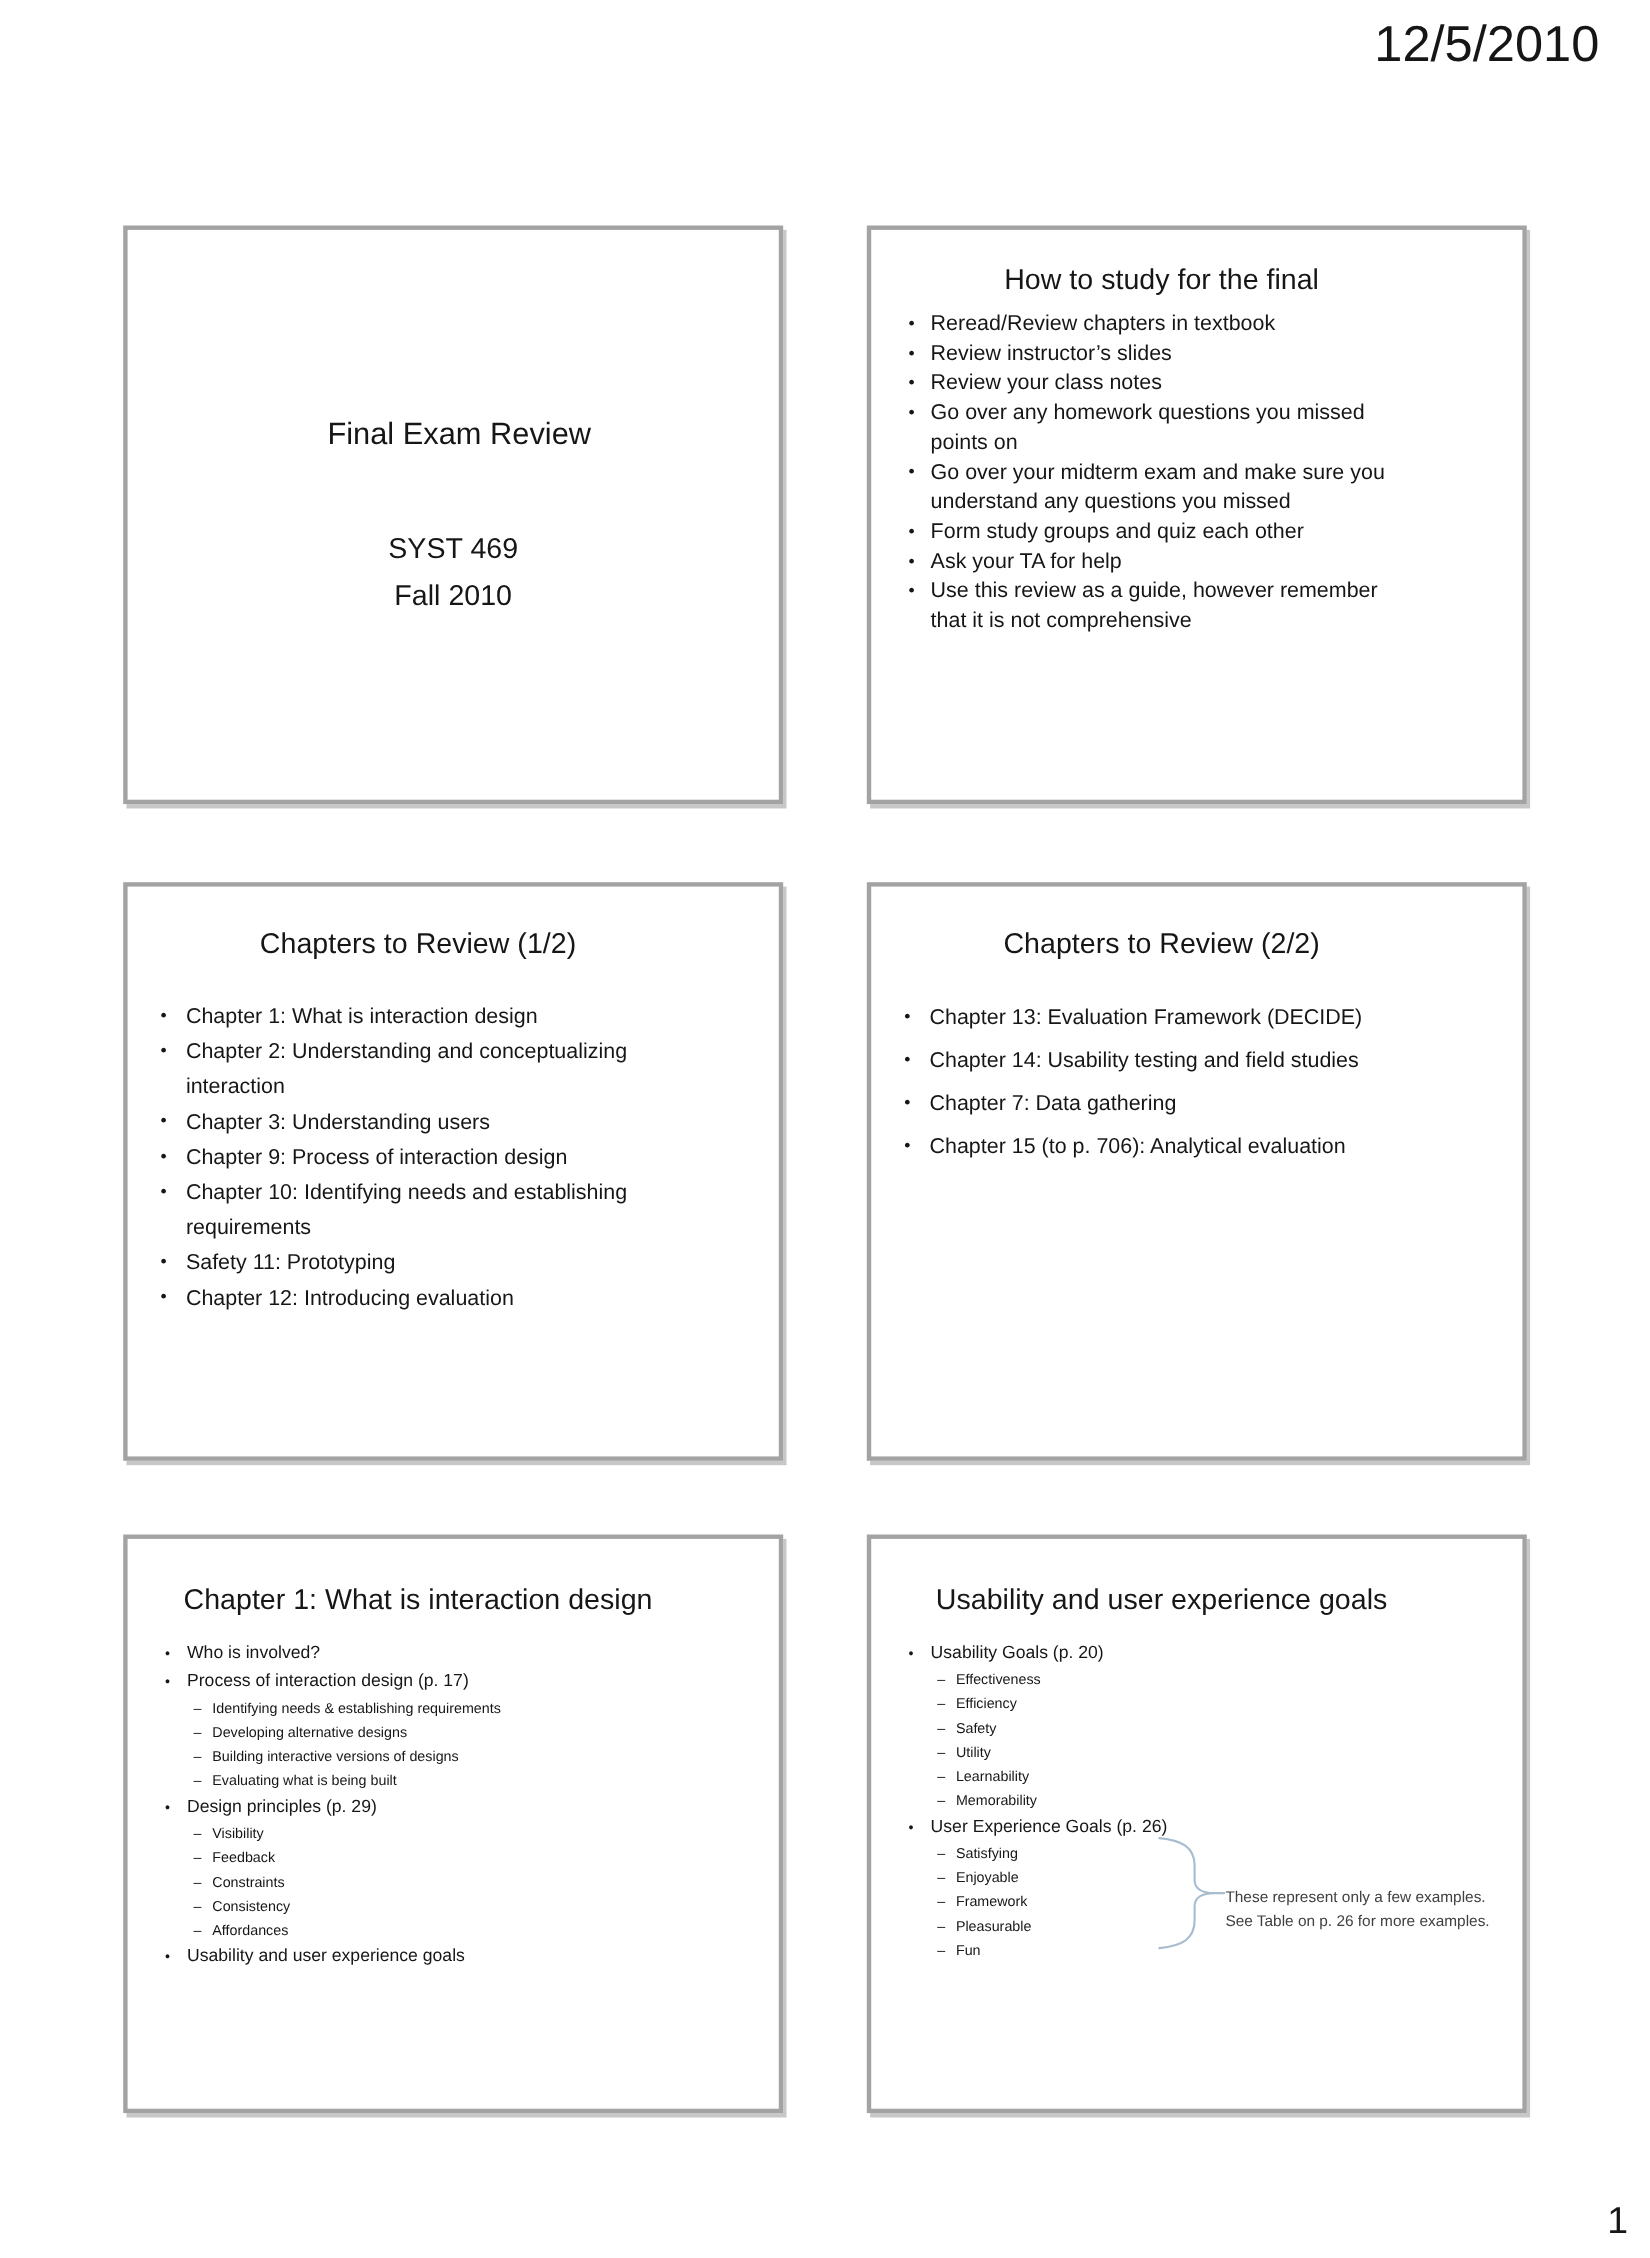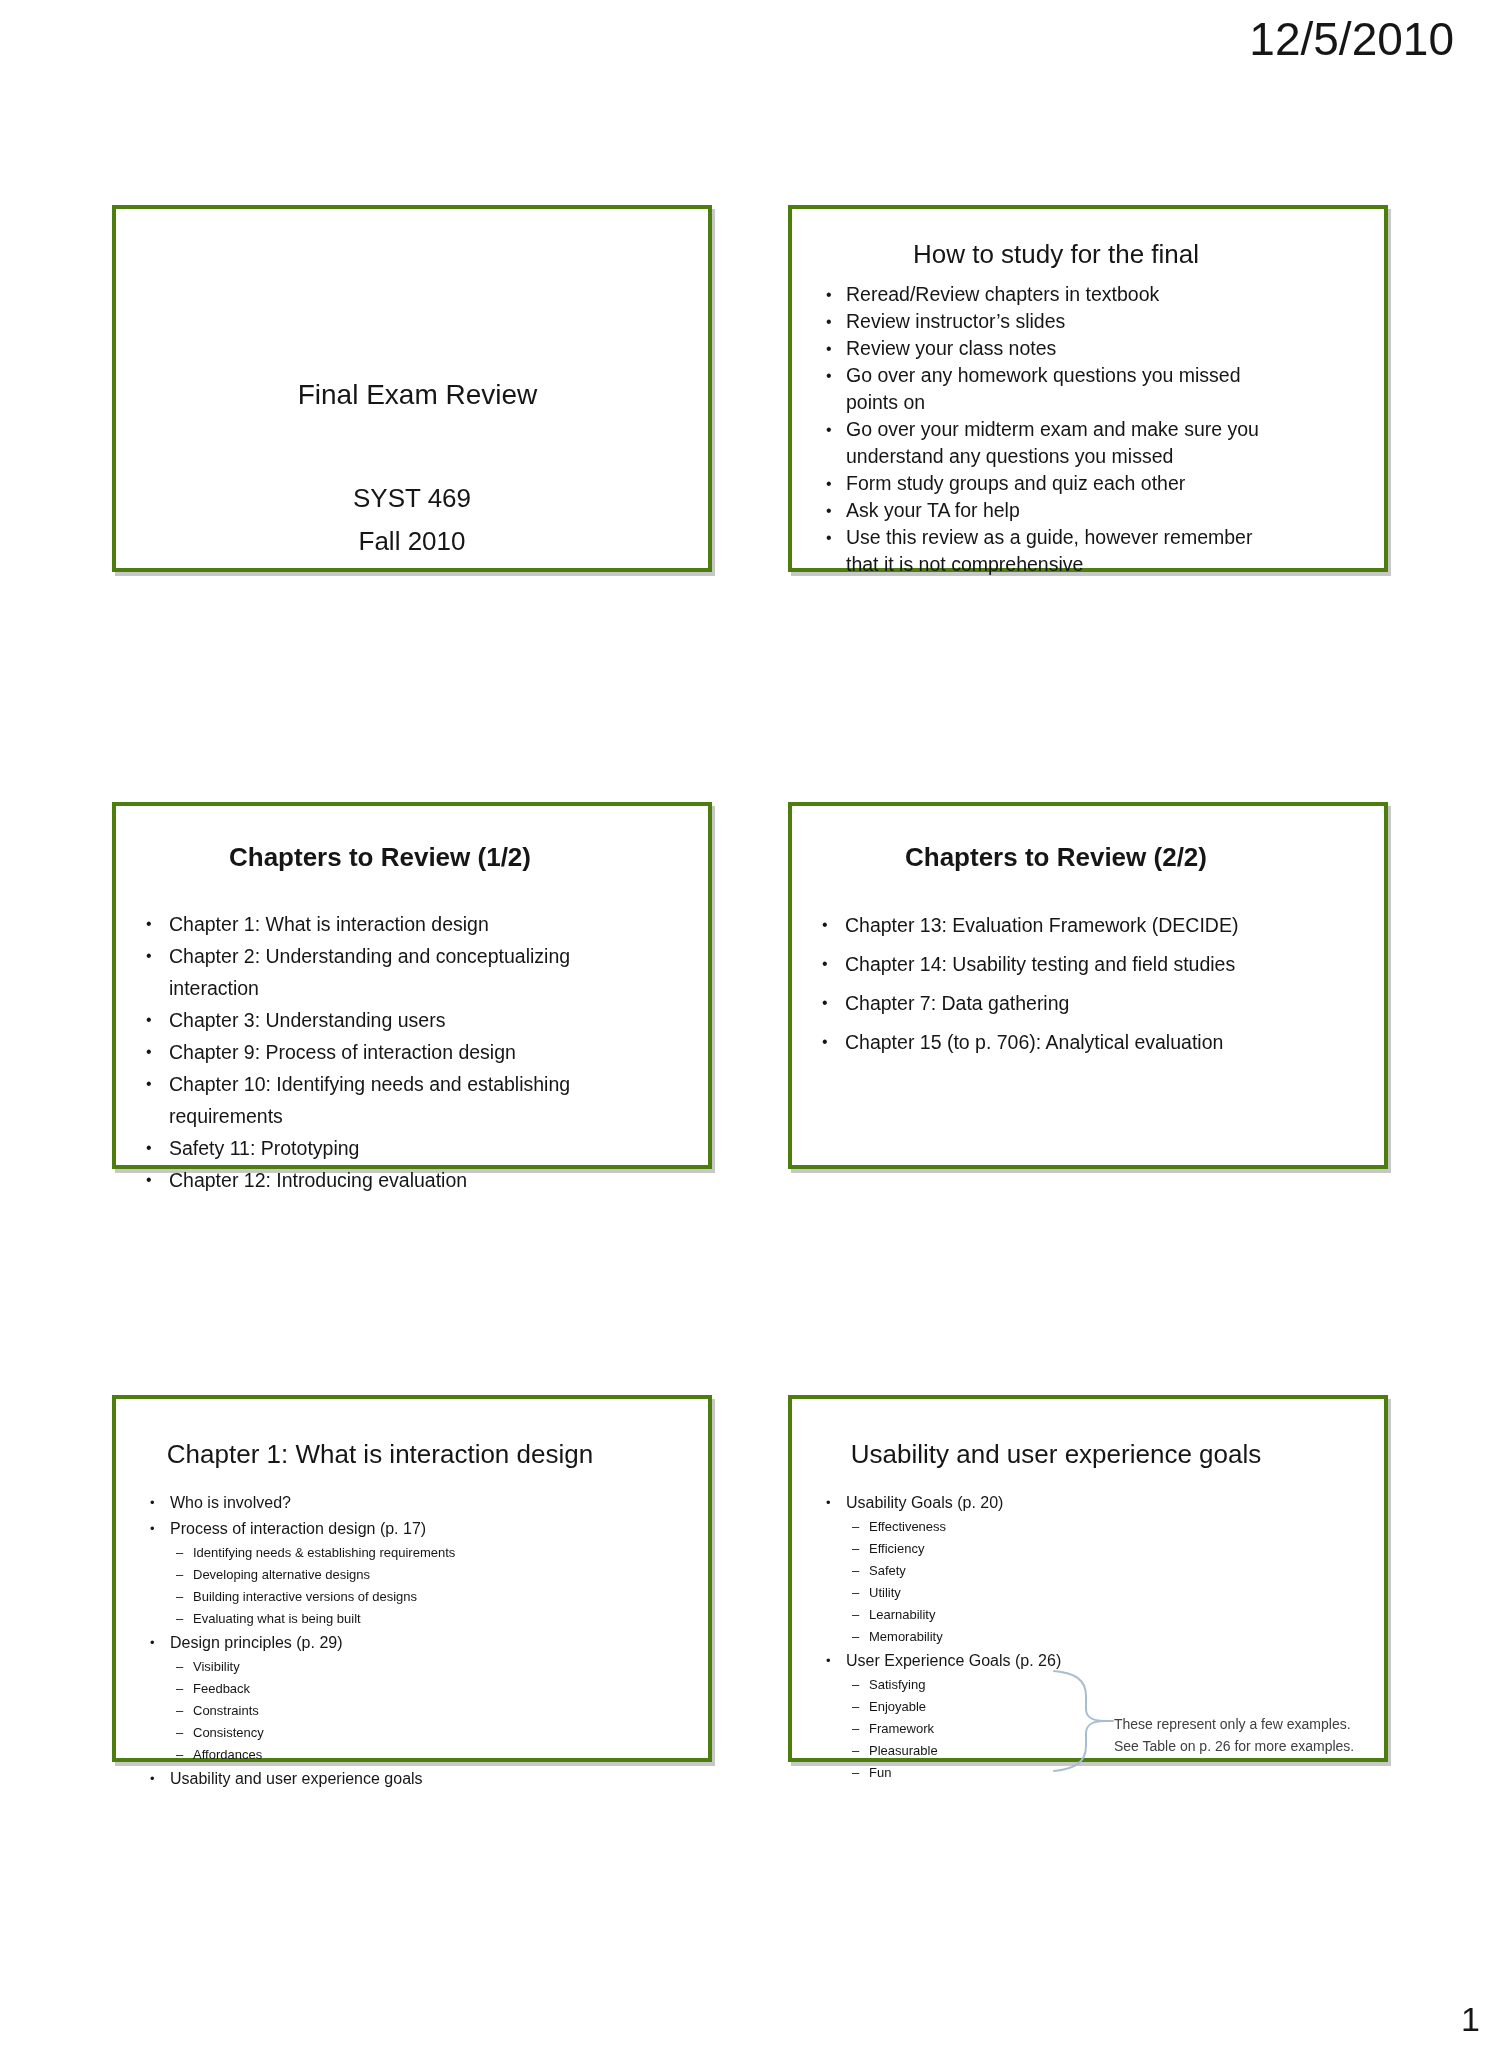--- a/index.html
+++ b/index.html
@@ -5,36 +5,36 @@
   html,body{margin:0;padding:0;}
   body{
     width:1500px;height:2053px;position:relative;background:#ffffff;
     font-family:"Liberation Sans", sans-serif;color:#161616;
     overflow:hidden;
   }
   .date{position:absolute;top:12px;right:46px;font-size:46px;white-space:nowrap;}
   .pagenum{position:absolute;top:2000px;right:20px;font-size:34px;}
 
   .slide{
-    position:absolute;width:600px;height:367px;background:#fff;
-    border:4px solid #4d7c0f;box-sizing:border-box;
+    position:absolute;width:600px;height:526px;background:#fff;
+    border:4px solid #a3a3a3;box-sizing:border-box;
     box-shadow:3px 4px 0 rgba(0,0,0,0.22);
   }
   .pos-s1{left:112px;top:205px}
   .pos-s2{left:788px;top:205px}
   .pos-s3{left:112px;top:802px}
   .pos-s4{left:788px;top:802px}
   .pos-s5{left:112px;top:1395px}
   .pos-s6{left:788px;top:1395px}
 
   .slide-title{
     text-align:center;font-size:26px;white-space:nowrap;
     margin:30px 72px 0 8px;line-height:30px;
   }
-  .pos-s3 .slide-title,.pos-s4 .slide-title{margin-top:36px;font-weight:bold;}
+  .pos-s3 .slide-title,.pos-s4 .slide-title{margin-top:36px;}
   .pos-s5 .slide-title,.pos-s6 .slide-title{margin-top:40px;}
 
   
   .s1-title{text-align:center;font-size:28px;line-height:36px;margin-top:168px;padding-left:11px;}
   .s1-sub{text-align:center;font-size:26px;line-height:43px;margin-top:64px;}
 
   .item{display:flex;align-items:flex-start;}
   .mk{flex:none;}
   .tx{white-space:pre-line;}
 

